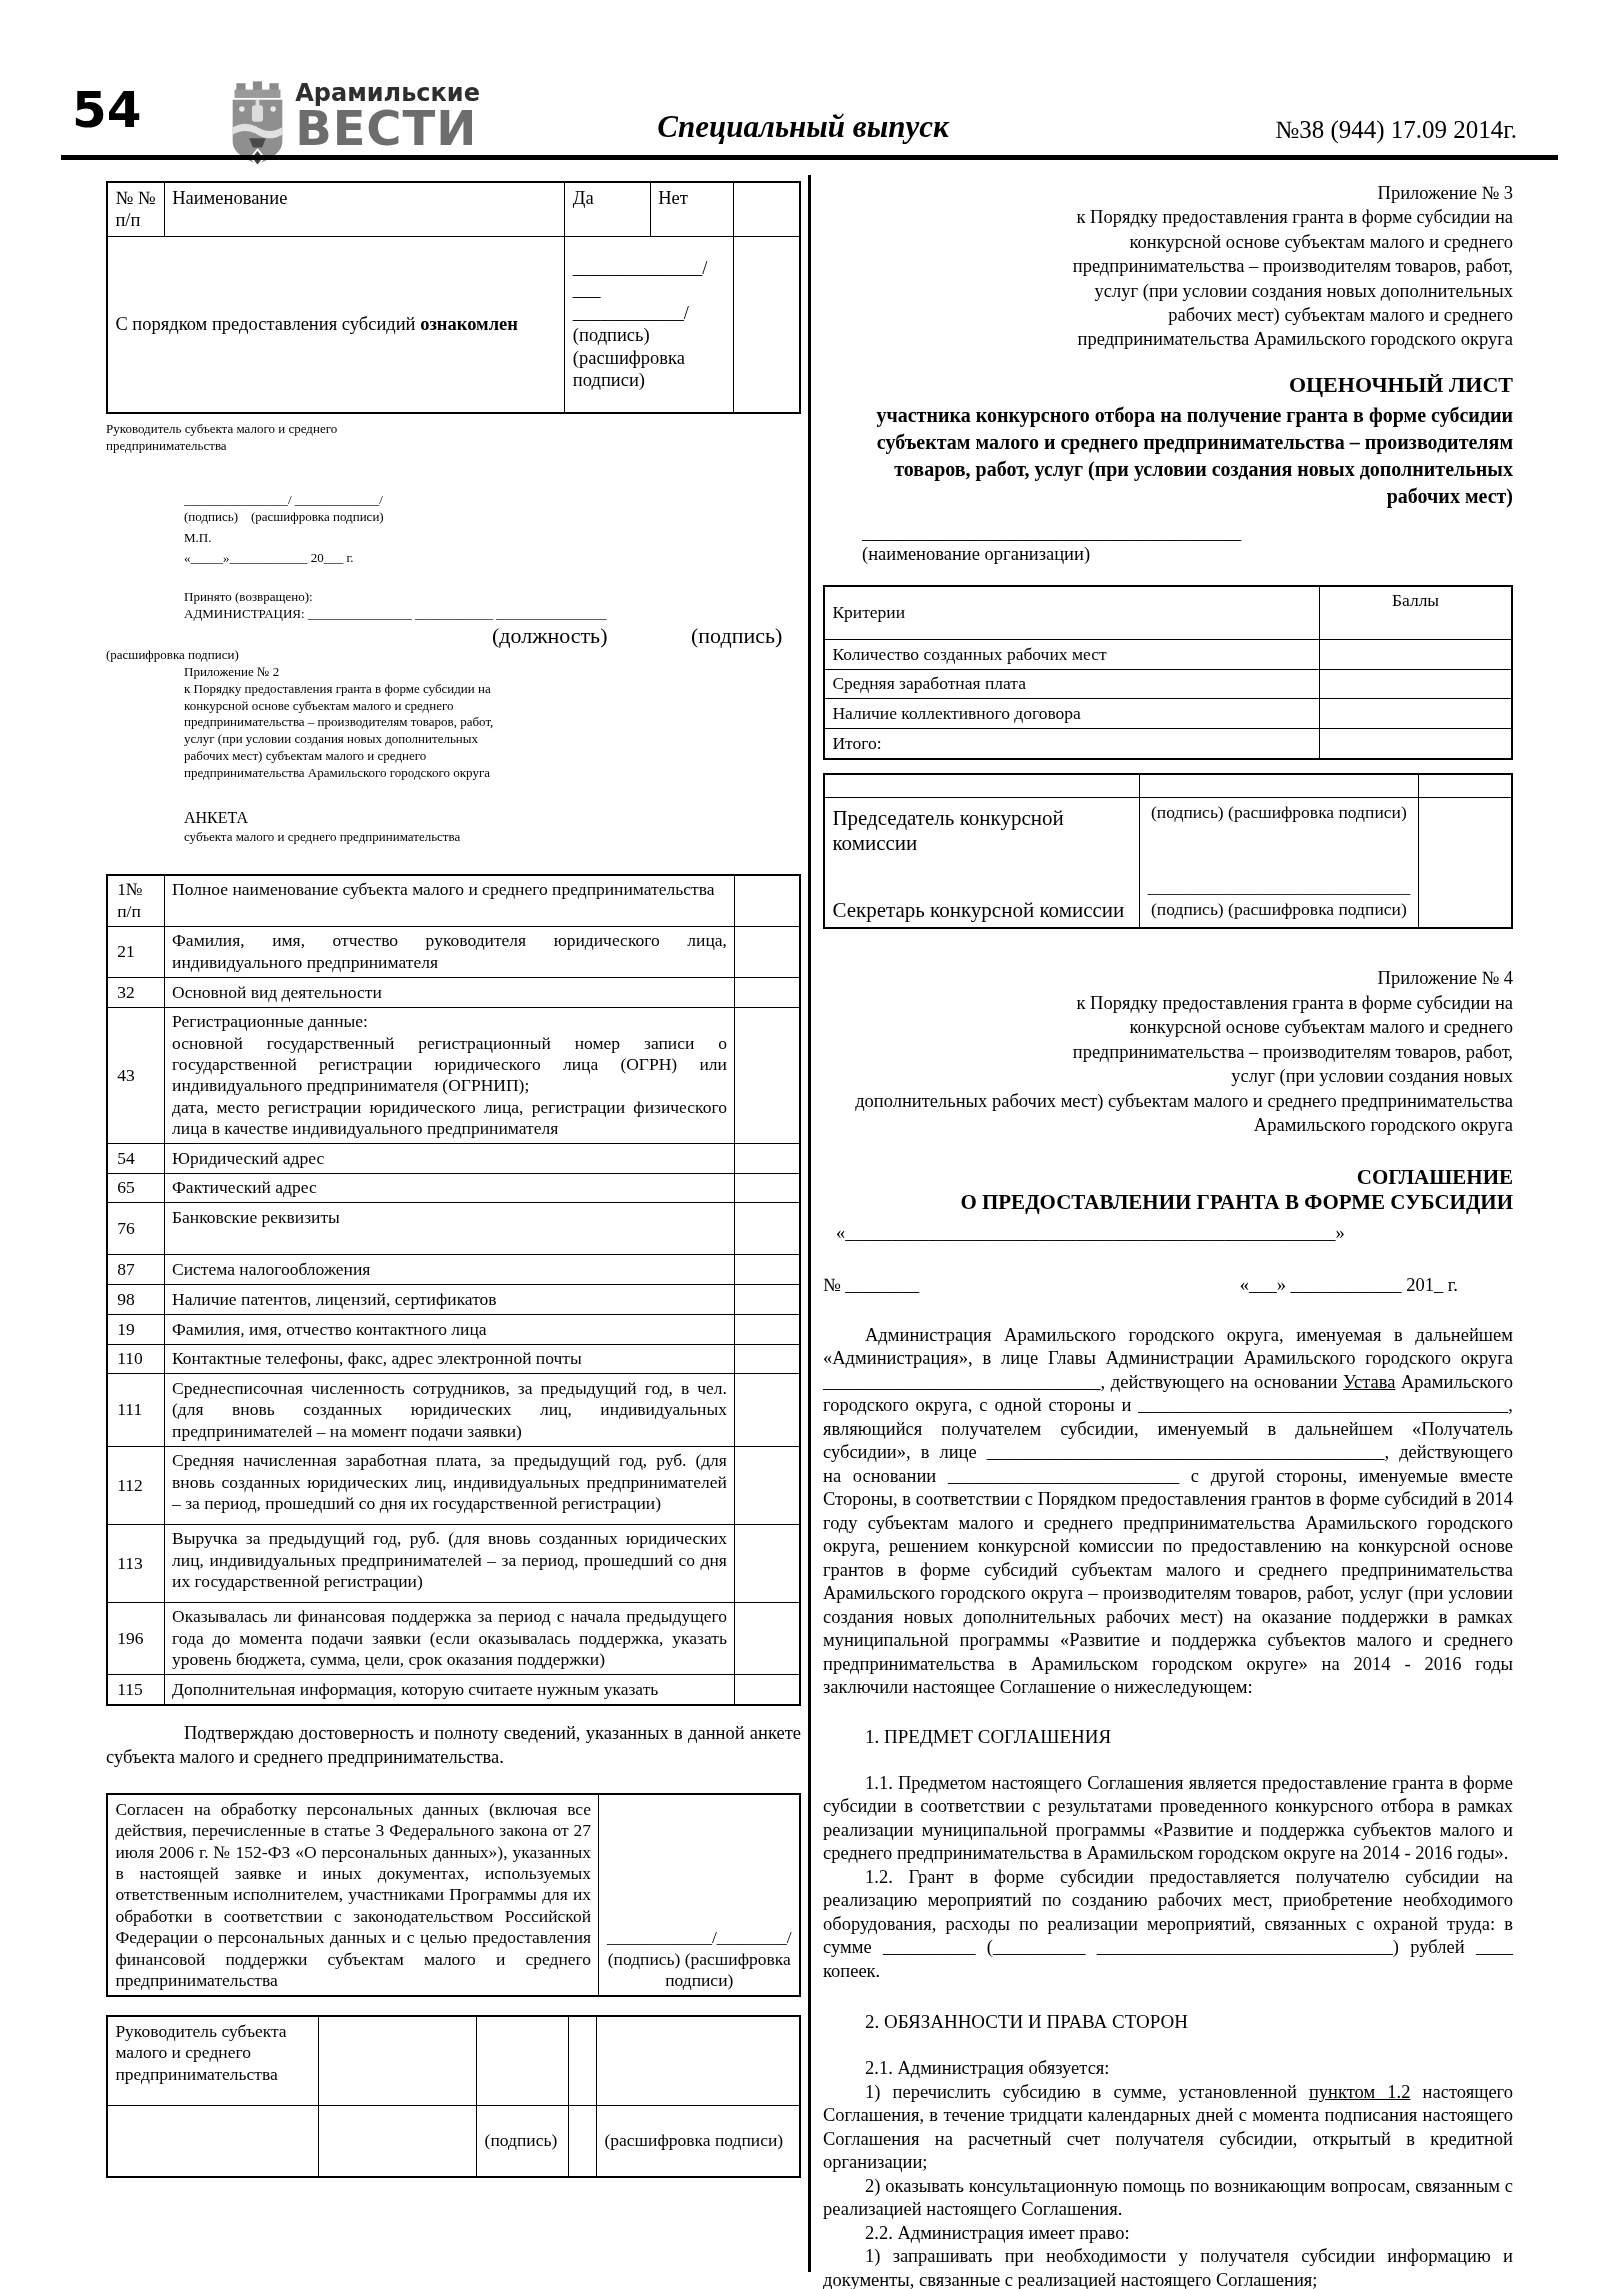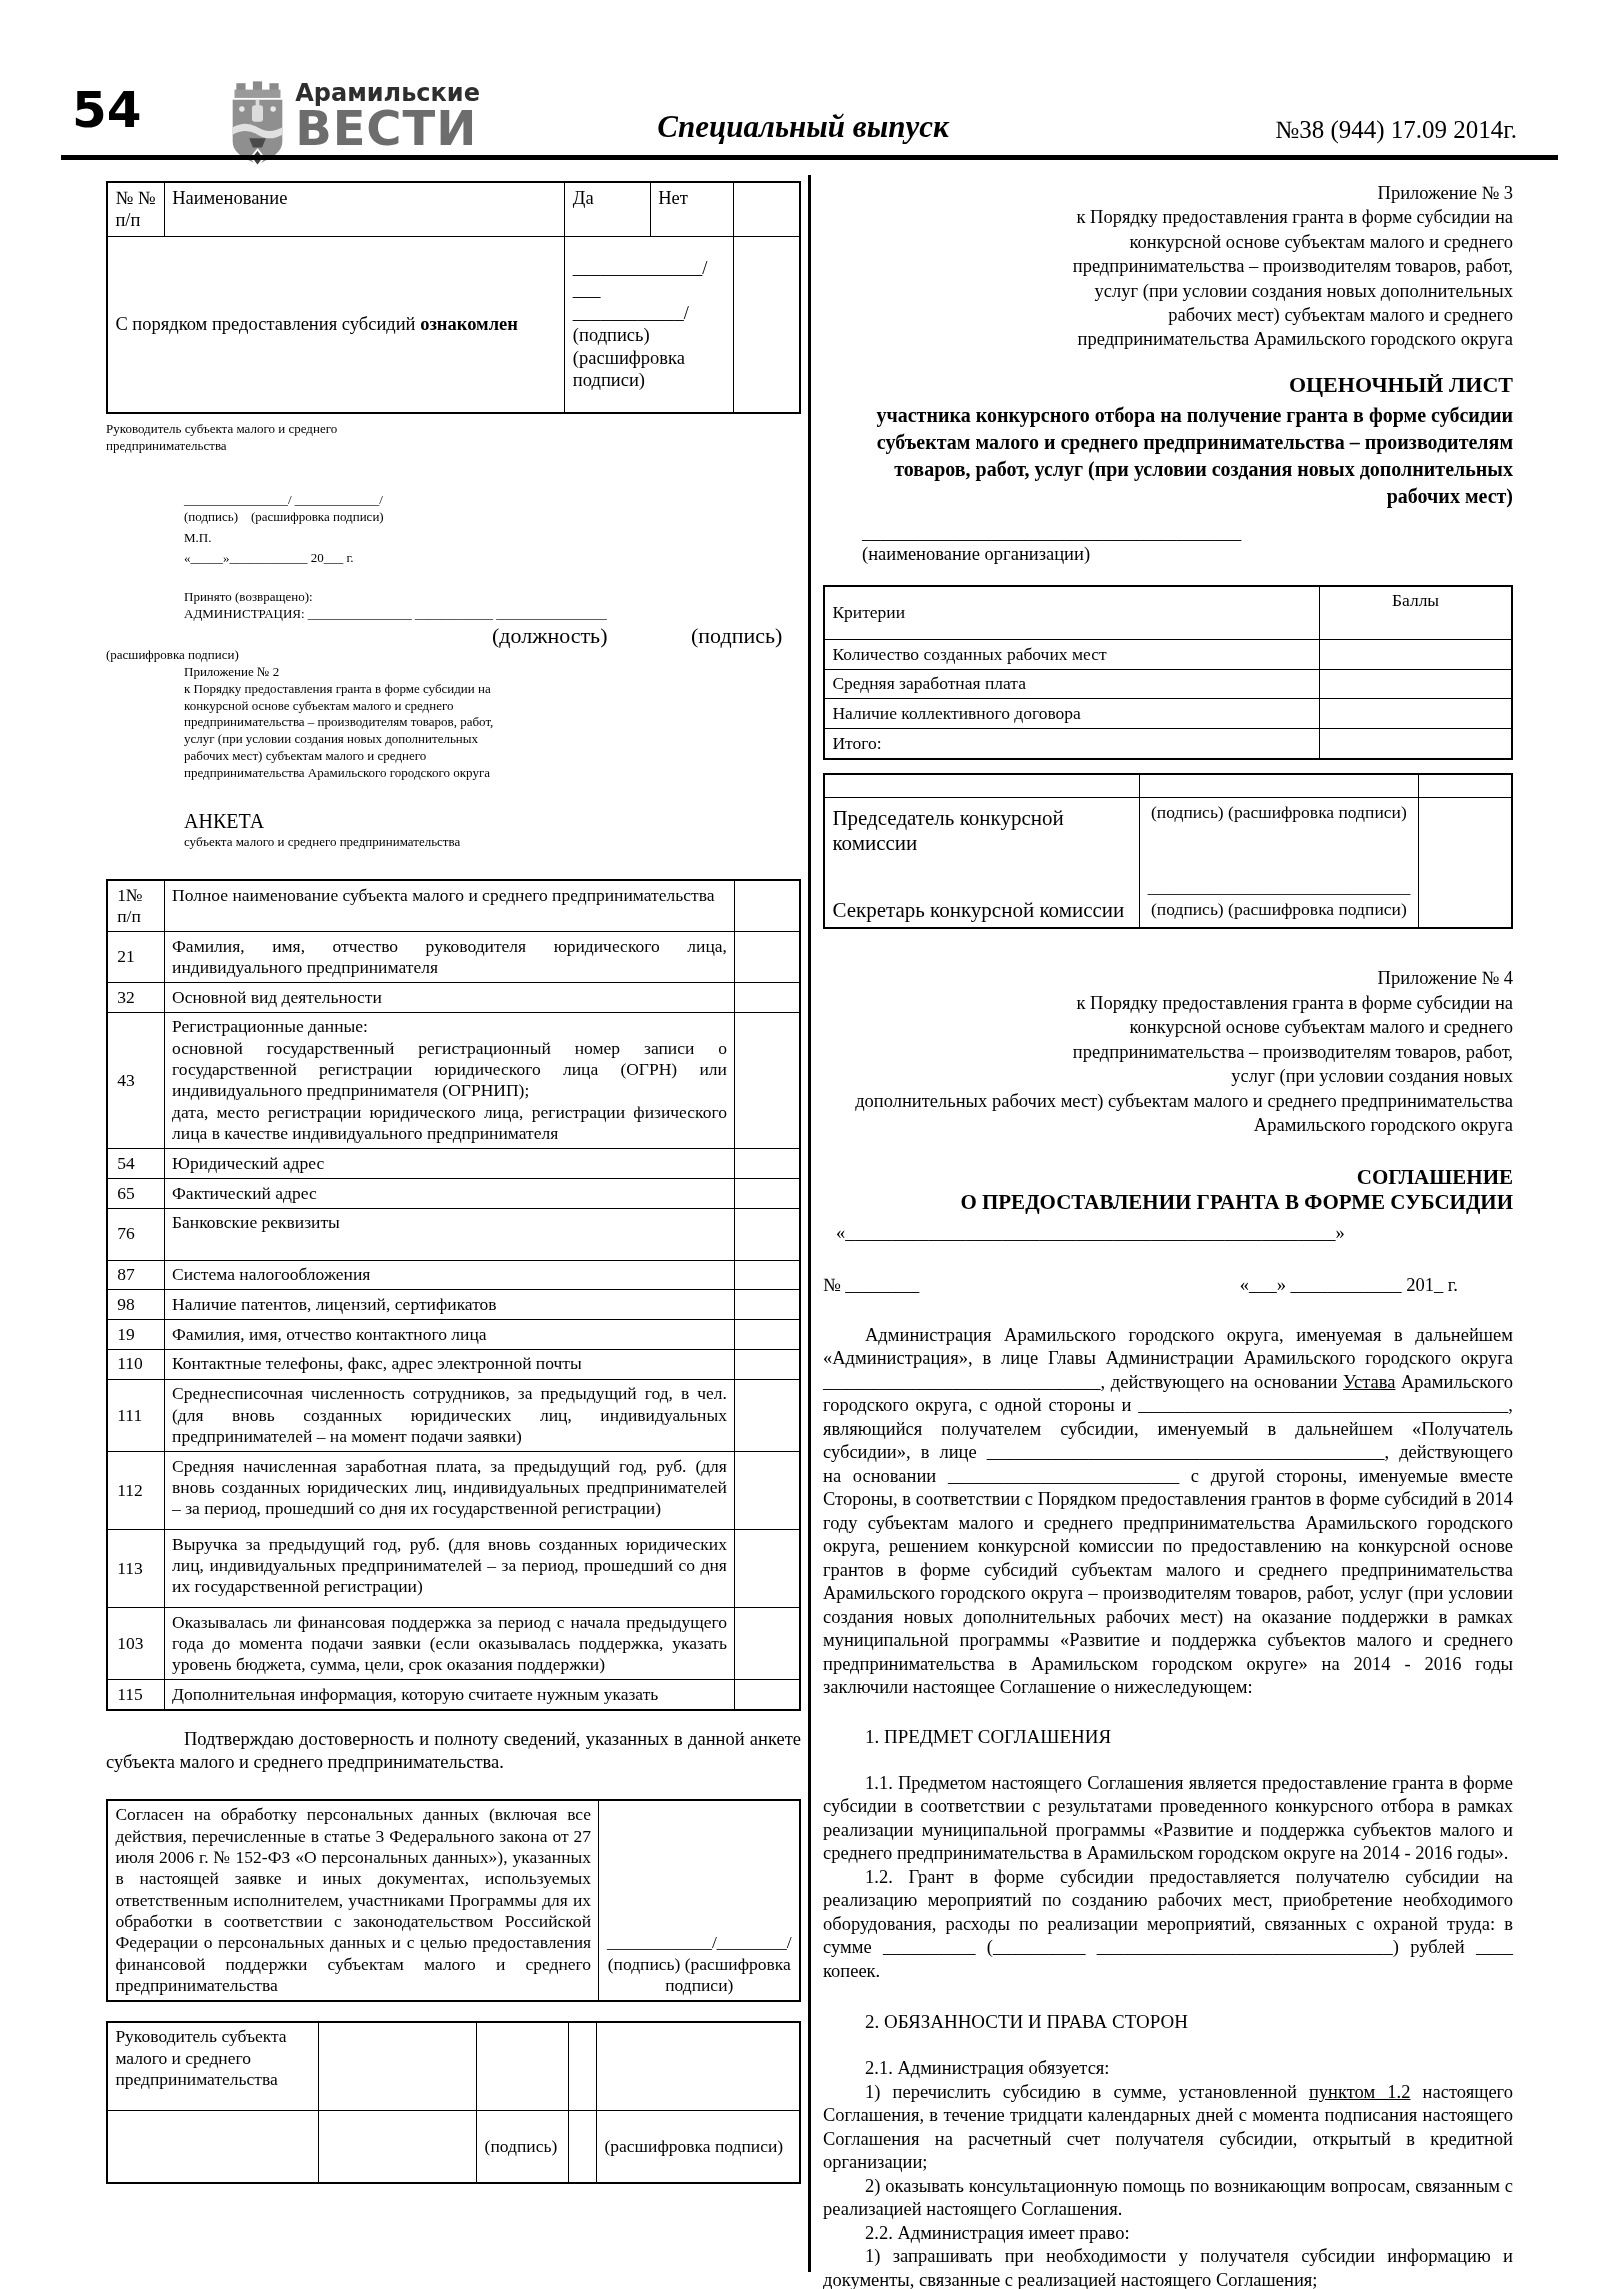--- a/index.html
+++ b/index.html
@@ -151,21 +151,21 @@
     <div class="lbl">(расшифровка подписи)</div>
 
     <div class="ind lbl pre" style="margin-top:0">Приложение № 2
 к Порядку предоставления гранта в форме субсидии на
 конкурсной основе субъектам малого и среднего
 предпринимательства – производителям товаров, работ,
 услуг (при условии создания новых дополнительных
 рабочих мест) субъектам малого и среднего
 предпринимательства Арамильского городского округа</div>
 
-    <div class="ind lbl" style="margin-top:26px;font-size:20px">АНКЕТА</div>
+    <div class="ind lbl" style="margin-top:26px;font-size:16px">АНКЕТА</div>
     <div class="ind lbl">субъекта малого и среднего предпринимательства</div>
 
     <table class="frame anketa" style="margin-top:28px">
       <colgroup>
           <col style="width:57px">
           <col style="width:569px">
           <col style="width:65px">
         </colgroup>
       <tbody>
           <tr style="height:48px">
@@ -235,21 +235,21 @@
             <td class="num">112</td>
             <td class="txt">Средняя начисленная заработная плата, за предыдущий год, руб. (для вновь созданных юридических лиц, индивидуальных предпринимателей – за период, прошедший со дня их государственной регистрации)</td>
             <td></td>
           </tr>
       <tr style="height:78px">
             <td class="num">113</td>
             <td class="txt">Выручка за предыдущий год, руб. (для вновь созданных юридических лиц, индивидуальных предпринимателей – за период, прошедший со дня их государственной регистрации)</td>
             <td></td>
           </tr>
       <tr style="height:59px">
-            <td class="num">103</td>
+            <td class="num">196</td>
             <td class="txt">Оказывалась ли финансовая поддержка за период с начала предыдущего года до момента подачи заявки (если оказывалась поддержка, указать уровень бюджета, сумма, цели, срок оказания поддержки)</td>
             <td></td>
           </tr>
       <tr style="height:26px">
             <td class="num">115</td>
             <td class="txt">Дополнительная информация, которую считаете нужным указать</td>
             <td></td>
           </tr>
     </tbody>
       </table>

